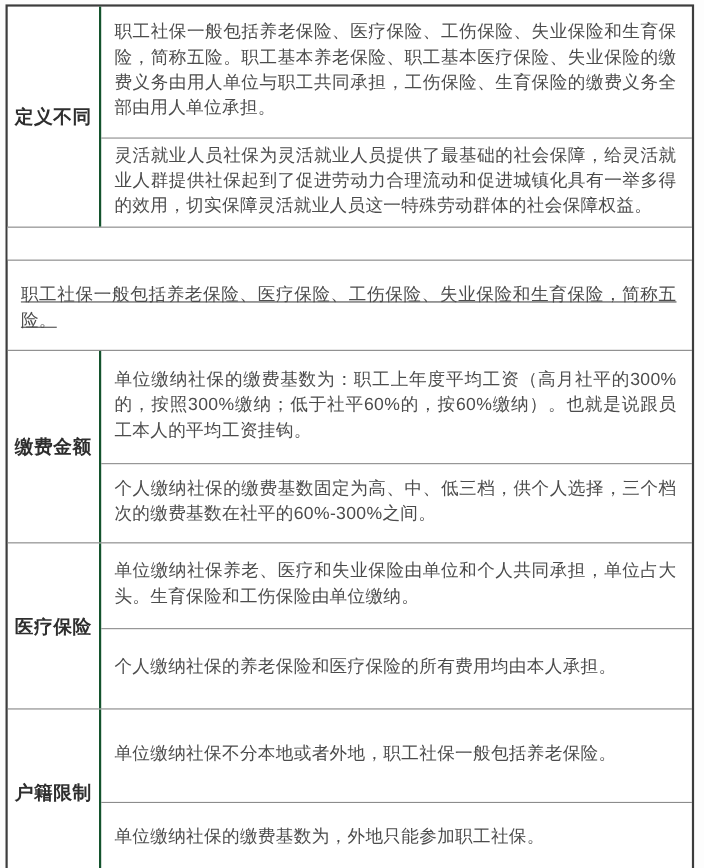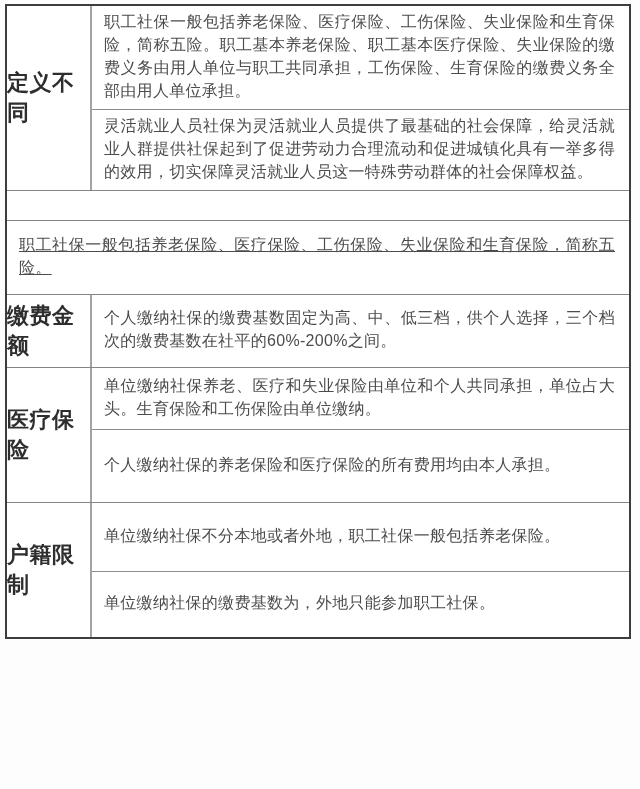--- a/index.html
+++ b/index.html
@@ -24,44 +24,45 @@
   }
   .row-block { display: flex; }
   .row-block + .row-block { border-top: 1px solid #858585; }
   .gap-row {
     height: 30px;
     background: #ffffff;
   }
   .header-cell {
     width: 85px;
     flex: 0 0 85px;
-    border-right: 2px solid #a3a3a3;
+    border-right: 2px solid #14532d;
     display: flex;
     align-items: center;
     justify-content: center;
-    font-size: 22px;
+    font-size: 17px;
     font-weight: bold;
     color: #2e2e2e;
     letter-spacing: 0.5px;
   }
   .cells {
     flex: 1 1 auto;
     display: flex;
     flex-direction: column;
     min-width: 0;
   }
   .cell {
     display: flex;
     align-items: center;
     padding: 4px 14px 8px 12px;
     font-size: 16px;
     line-height: 23px;
     color: #4c4c4c;
     text-align: justify;
     letter-spacing: 0.3px;
+    margin-top: 8px;
   }
   .cell + .cell { border-top: 1px solid #8c8c8c; }
   
   .c-1a { height: 103px; }
   .c-1b { height: 81px; }
   .c-2a { height: 73px; text-decoration: underline; }
   .c-2b { height: 60px; }
   .c-3a { height: 86px; }
   .c-3b { height: 72px; }
   .c-4a { height: 61px; }
@@ -87,21 +88,22 @@
 
     <div class="row-block">
       <div class="cells">
         <div class="cell c-2a">职工社保一般包括养老保险、医疗保险、工伤保险、失业保险和生育保险，简称五险。</div>
       </div>
     </div>
 
     <div class="row-block">
       <div class="header-cell">缴费金额</div>
       <div class="cells">
-        <div class="cell c-3b">个人缴纳社保的缴费基数固定为高、中、低三档，供个人选择，三个档次的缴费基数在社平的60%-200%之间。</div>
+        <div class="cell c-3a">单位缴纳社保的缴费基数为：职工上年度平均工资（高月社平的300%的，按照300%缴纳；低于社平60%的，按60%缴纳）。也就是说跟员工本人的平均工资挂钩。</div>
+        <div class="cell c-3b">个人缴纳社保的缴费基数固定为高、中、低三档，供个人选择，三个档次的缴费基数在社平的60%-300%之间。</div>
       </div>
     </div>
 
     <div class="row-block">
       <div class="header-cell">医疗保险</div>
       <div class="cells">
         <div class="cell c-4a">单位缴纳社保养老、医疗和失业保险由单位和个人共同承担，单位占大头。生育保险和工伤保险由单位缴纳。</div>
         <div class="cell c-4b">个人缴纳社保的养老保险和医疗保险的所有费用均由本人承担。</div>
       </div>
     </div>

